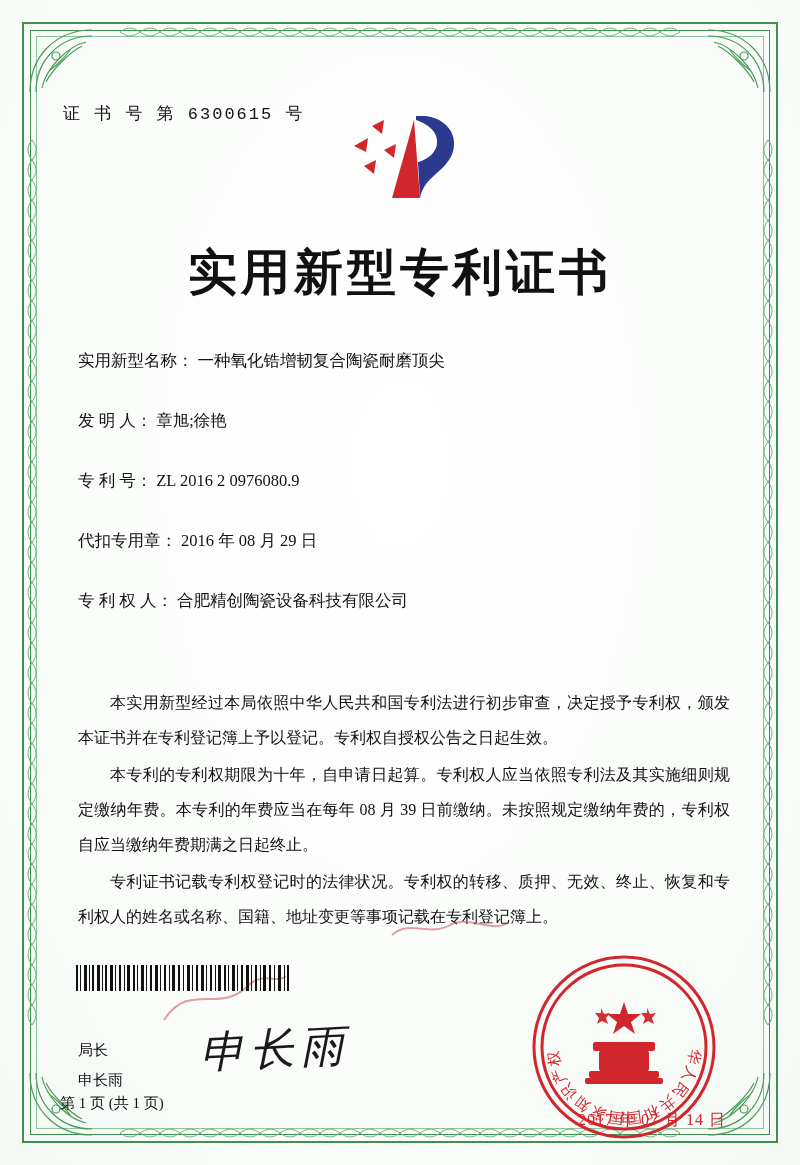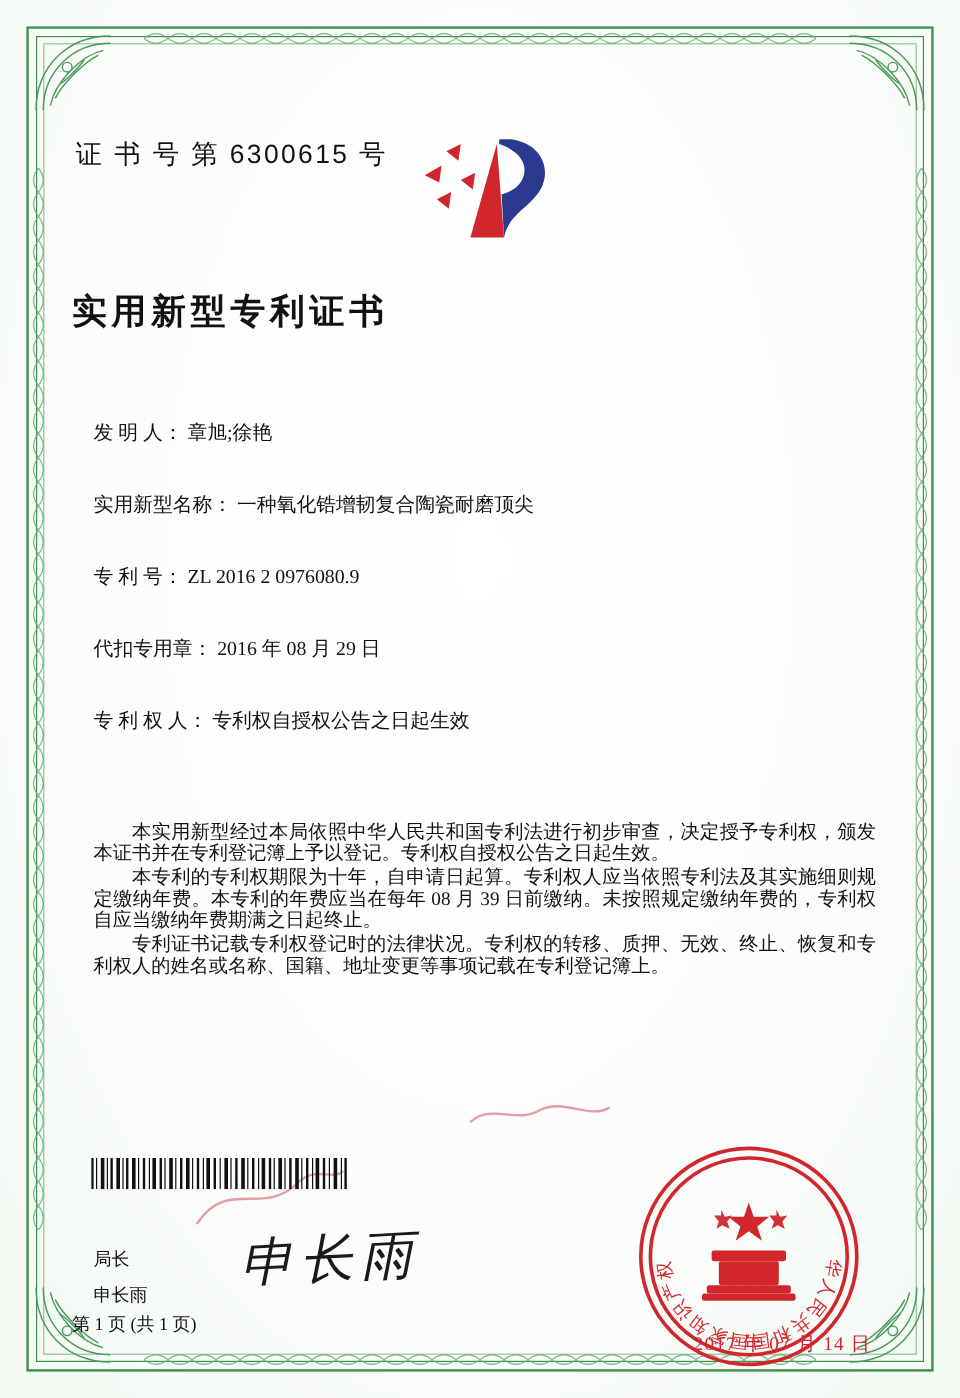--- a/index.html
+++ b/index.html
@@ -51,61 +51,61 @@
   .edge.right{right:24px;top:140px;bottom:140px;width:16px;transform:scaleX(-1);}
   .edge svg{width:100%;height:100%;display:block;}
 
   
   .content{
     position:absolute;
     left:60px;right:60px;top:70px;bottom:60px;
   }
 
   .cert-no{
-    position:absolute;left:3px;top:44px;
-    font-size:22px;letter-spacing:2px;color:#111;
-    font-family:Liberation Sans, sans-serif;
+    position:absolute;left:3px;top:32px;
+    font-size:17px;letter-spacing:2px;color:#111;
+    font-family:Liberation Mono, monospace;
   }
 
   
   .logo{
     position:absolute;left:282px;top:32px;width:130px;height:110px;
   }
   .logo svg{width:100%;height:100%;display:block;}
 
   
   .stamp-top{
     position:absolute;right:-8px;top:2px;width:135px;height:125px;
   }
   .stamp-top svg{width:100%;height:100%;display:block;}
 
   .main-title{
     position:absolute;left:0;right:0;top:170px;
-    text-align:left;
-    font-size:29px;
+    text-align:center;
+    font-size:49px;
     letter-spacing:4px;
     font-weight:bold;
     color:#111;
     font-family:"Liberation Serif", serif;
   }
 
   .fields{
     position:absolute;left:18px;right:0;top:280px;
     font-size:16.5px;color:#111;
   }
   .field{
     margin-bottom:38px;
     white-space:nowrap;
   }
   .field .label{letter-spacing:0px;}
   .field .value{margin-left:4px;}
 
   .paras{
     position:absolute;left:18px;right:10px;top:615px;
-    font-size:16px;line-height:18px;color:#111;
+    font-size:16px;line-height:35px;color:#111;
     text-align:justify;
   }
   .paras p{margin:0 0 2px 0;text-indent:32px;}
 
   
   .barcode{
     position:absolute;left:16px;top:895px;width:215px;height:26px;
   }
   .barcode svg{width:100%;height:100%;display:block;}
 
@@ -252,33 +252,33 @@
           <path d="M74 14 L84 14 C112 18 120 44 104 62 C94 74 82 78 78 96 L76 60 C92 56 100 42 92 30 C88 24 80 20 74 18 Z" fill="#2b3a8f"></path>
         </g>
       </svg>
     </div>
 
 
     <div class="main-title">实用新型专利证书</div>
 
     <div class="fields">
       <div class="field">
+        <span class="label">实用新型名称：</span><span class="value">一种氧化锆增韧复合陶瓷耐磨顶尖</span>
+      </div>
+      <div class="field">
         <span class="label">发  明  人：</span><span class="value">章旭;徐艳</span>
       </div>
       <div class="field">
-        <span class="label">实用新型名称：</span><span class="value">一种氧化锆增韧复合陶瓷耐磨顶尖</span>
-      </div>
-      <div class="field">
         <span class="label">专   利   号：</span><span class="value">ZL 2016 2 0976080.9</span>
       </div>
       <div class="field">
         <span class="label">代扣专用章：</span><span class="value">2016 年 08 月 29 日</span>
       </div>
       <div class="field">
-        <span class="label">专  利  权  人：</span><span class="value">专利权自授权公告之日起生效</span>
+        <span class="label">专  利  权  人：</span><span class="value">合肥精创陶瓷设备科技有限公司</span>
       </div>
     </div>
 
     <div class="paras">
       <p>本实用新型经过本局依照中华人民共和国专利法进行初步审查，决定授予专利权，颁发本证书并在专利登记簿上予以登记。专利权自授权公告之日起生效。</p>
       <p>本专利的专利权期限为十年，自申请日起算。专利权人应当依照专利法及其实施细则规定缴纳年费。本专利的年费应当在每年 08 月 39 日前缴纳。未按照规定缴纳年费的，专利权自应当缴纳年费期满之日起终止。</p>
       <p>专利证书记载专利权登记时的法律状况。专利权的转移、质押、无效、终止、恢复和专利权人的姓名或名称、国籍、地址变更等事项记载在专利登记簿上。</p>
     </div>
 
     <div class="scribble" style="left:330px;top:845px;">

